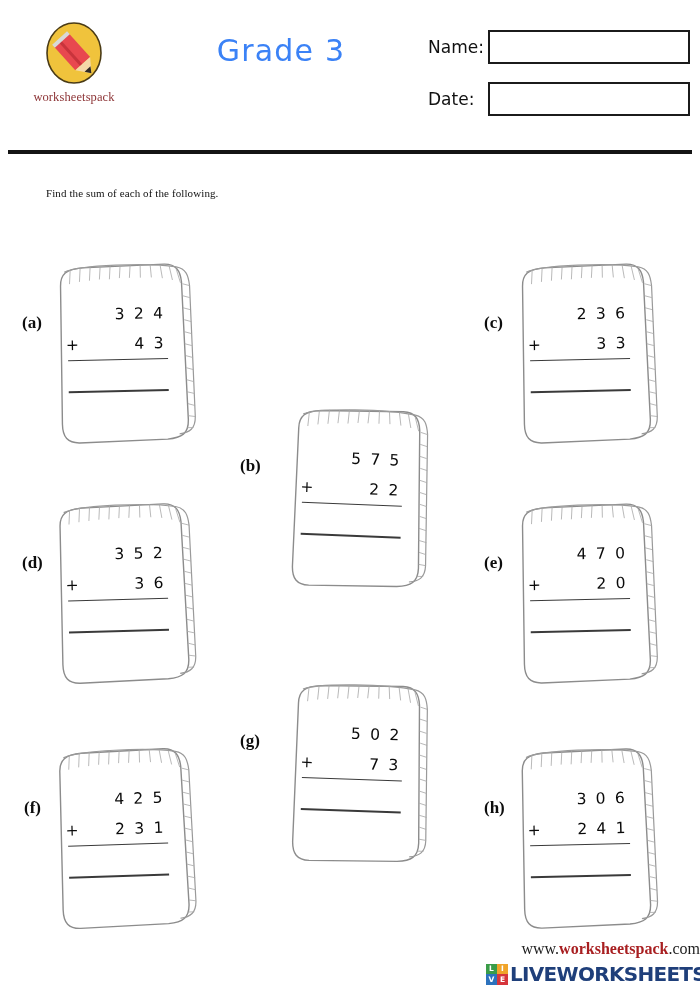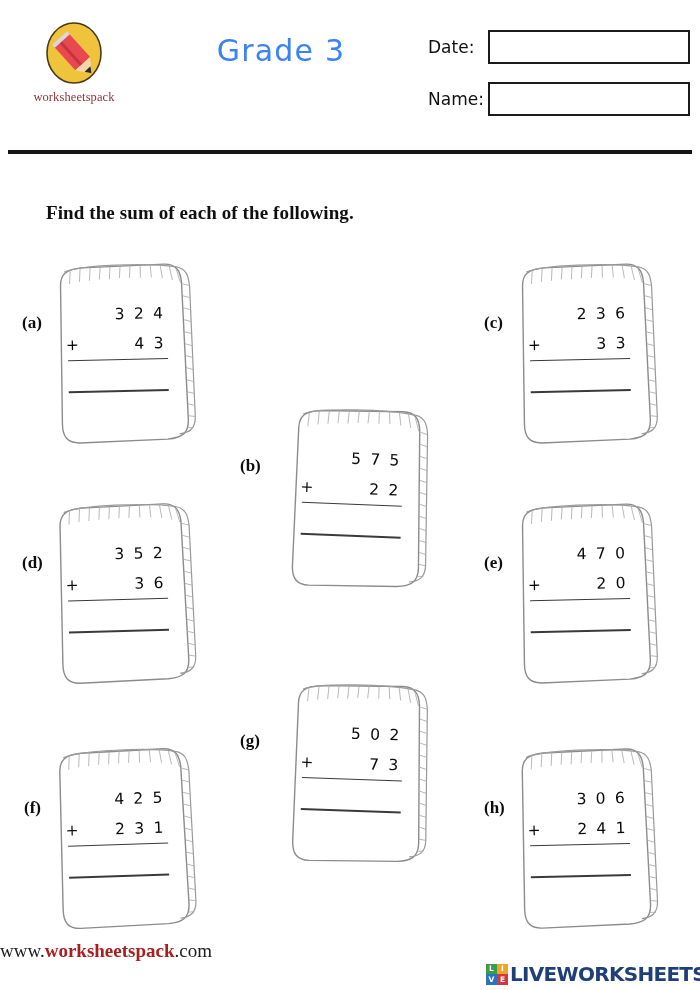--- a/index.html
+++ b/index.html
@@ -97,24 +97,24 @@
     top: 150px;
     width: 684px;
     height: 4px;
     background: #141414;
   }
 
   
   #instruction {
     position: absolute;
     left: 46px;
-    top: 202px;
+    top: 187px;
     font-family: "Liberation Serif", serif;
-    font-weight: bold;
-    font-size: 19px;
+    font-weight: normal;
+    font-size: 11px;
     color: #101010;
     letter-spacing: .1px;
   }
 
   
   .problem {
     position: absolute;
     width: 240px;
     height: 190px;
   }
@@ -170,23 +170,23 @@
     margin-left: 2px;
   }
   .answer-gap { height: 30px; }
 
   
   #footer-site {
     position: absolute;
     left: 0;
     top: 940px;
     width: 700px;
-    text-align: left;
+    text-align: right;
     font-family: "Liberation Serif", serif;
-    font-size: 19px;
+    font-size: 16px;
     color: #1c1c1c;
   }
   #footer-site .brandword {
     color: #a81f21;
     font-weight: bold;
   }
   #lw-logo {
     position: absolute;
     left: 486px;
     top: 962px;
@@ -240,25 +240,25 @@
     </div>
     <div id="brand-label">worksheetspack</div>
   </div>
 
   <div id="title-block">
     <div id="worksheet-subtitle">Grade 3</div>
   </div>
 
   <div id="meta-fields">
     <div class="meta-row">
+      <div class="meta-label">Name:</div>
+      <div class="meta-input" placeholder=""></div>
+    </div>
+    <div class="meta-row">
       <div class="meta-label">Date:</div>
-      <div class="meta-input" placeholder=""></div>
-    </div>
-    <div class="meta-row">
-      <div class="meta-label">Name:</div>
       <div class="meta-input" placeholder=""></div>
     </div>
   </div>
 
   <div id="header-rule"></div>
 </div>
 
 <div id="instruction">Find the sum of each of the following.</div>
 
 <div class="problem" id="prob-a" style="left:6px; top:263px;">

